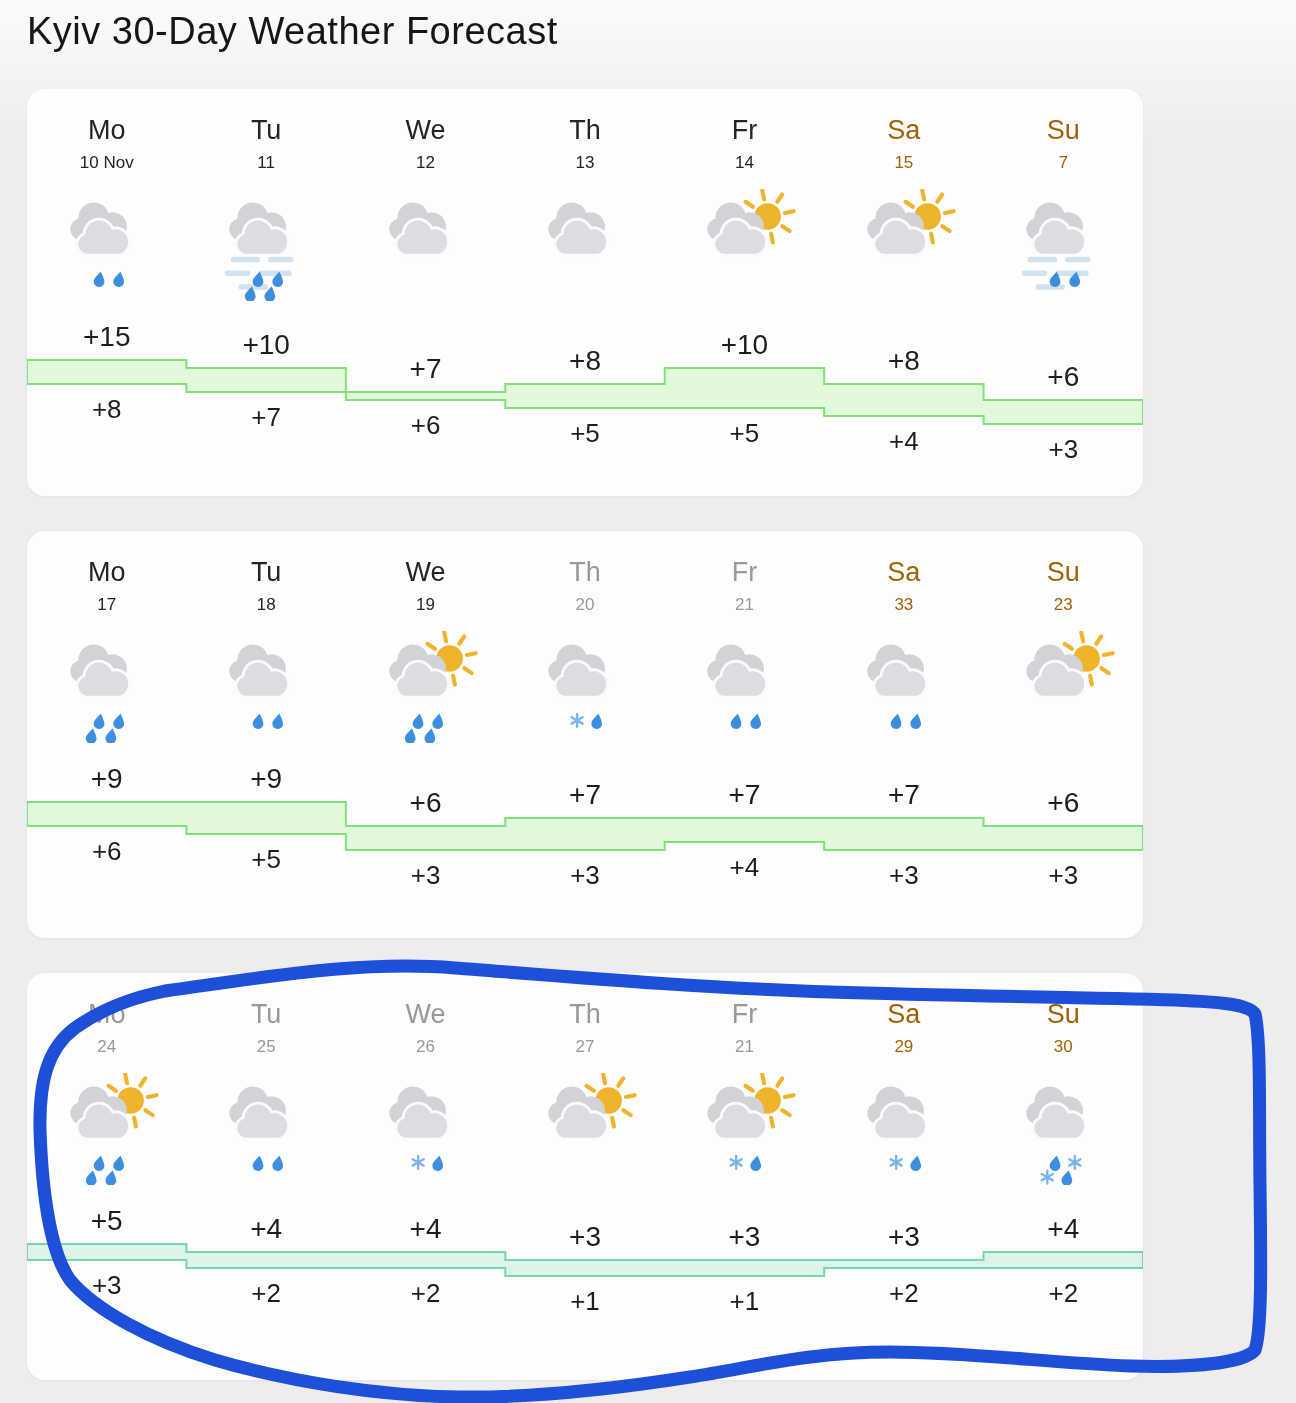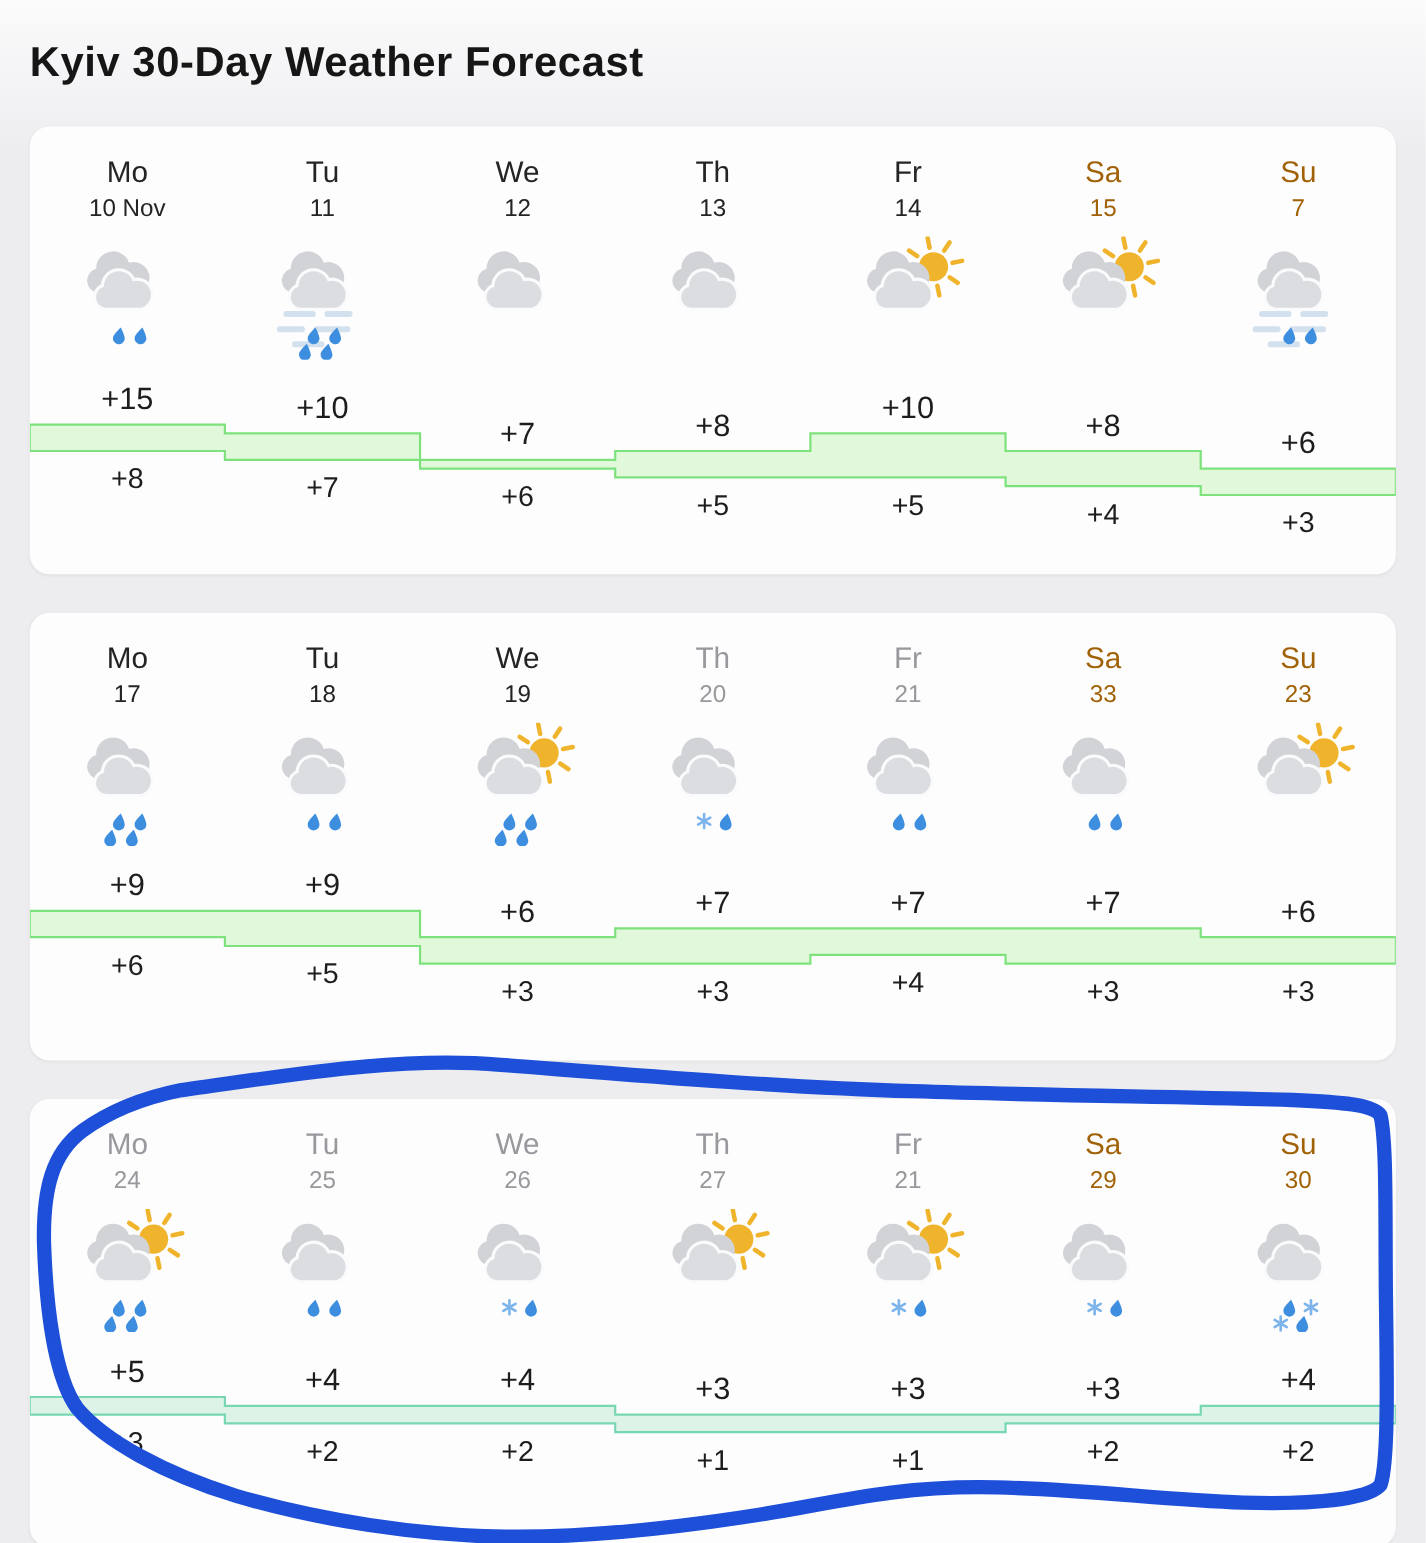--- a/index.html
+++ b/index.html
@@ -2,32 +2,32 @@
 <html><head>
 <meta charset="utf-8">
 <style>
   html,body{margin:0;padding:0}
   body{
     width:1296px;height:1403px;position:relative;overflow:hidden;
     background:linear-gradient(#fbfbfc,#ededf0 140px);
     font-family:"Liberation Sans",sans-serif;
   }
   .page-title{
-    margin:0;padding:34px 27px 0;font-size:38px;line-height:46px;
-    font-weight:700;color:#161616;letter-spacing:.5px;
+    margin:0;padding:8px 27px 0;font-size:38px;line-height:46px;
+    font-weight:400;color:#161616;letter-spacing:.5px;
   }
   .card{
-    margin:35px 27px 0;width:1242px;height:407px;background:#fdfdfe;
+    margin:35px 27px 0;width:1116px;height:407px;background:#fdfdfe;
     border-radius:18px;box-shadow:0 1px 3px rgba(0,0,0,.05);
     overflow:hidden;position:relative;
   }
   .days-row{display:grid;grid-template-columns:repeat(7,1fr);padding-top:24px}
   .day{text-align:center;cursor:pointer}
   .day-name{font-size:27px;line-height:34px;color:#242424;font-weight:400}
-  .day-date{font-size:22px;line-height:31px;color:#242424}
+  .day-date{font-size:17px;line-height:31px;color:#242424}
   .day.muted .day-name,.day.muted .day-date{color:#98989d}
   .day.weekend .day-name,.day.weekend .day-date{color:#a16207}
   .day-icon{height:118px;margin-top:8px;display:flex;align-items:center;justify-content:center}
   .wicon-svg{width:118px;height:112px;display:block}
   .chart{position:relative;height:178px;margin-top:0}
   .band-svg{position:absolute;left:0;top:0;width:100%;height:100%;display:block}
   .tlabel{
     position:absolute;transform:translateX(-50%);font-size:28px;line-height:30px;
     color:#1d1d1f;white-space:nowrap;font-weight:400;
   }

